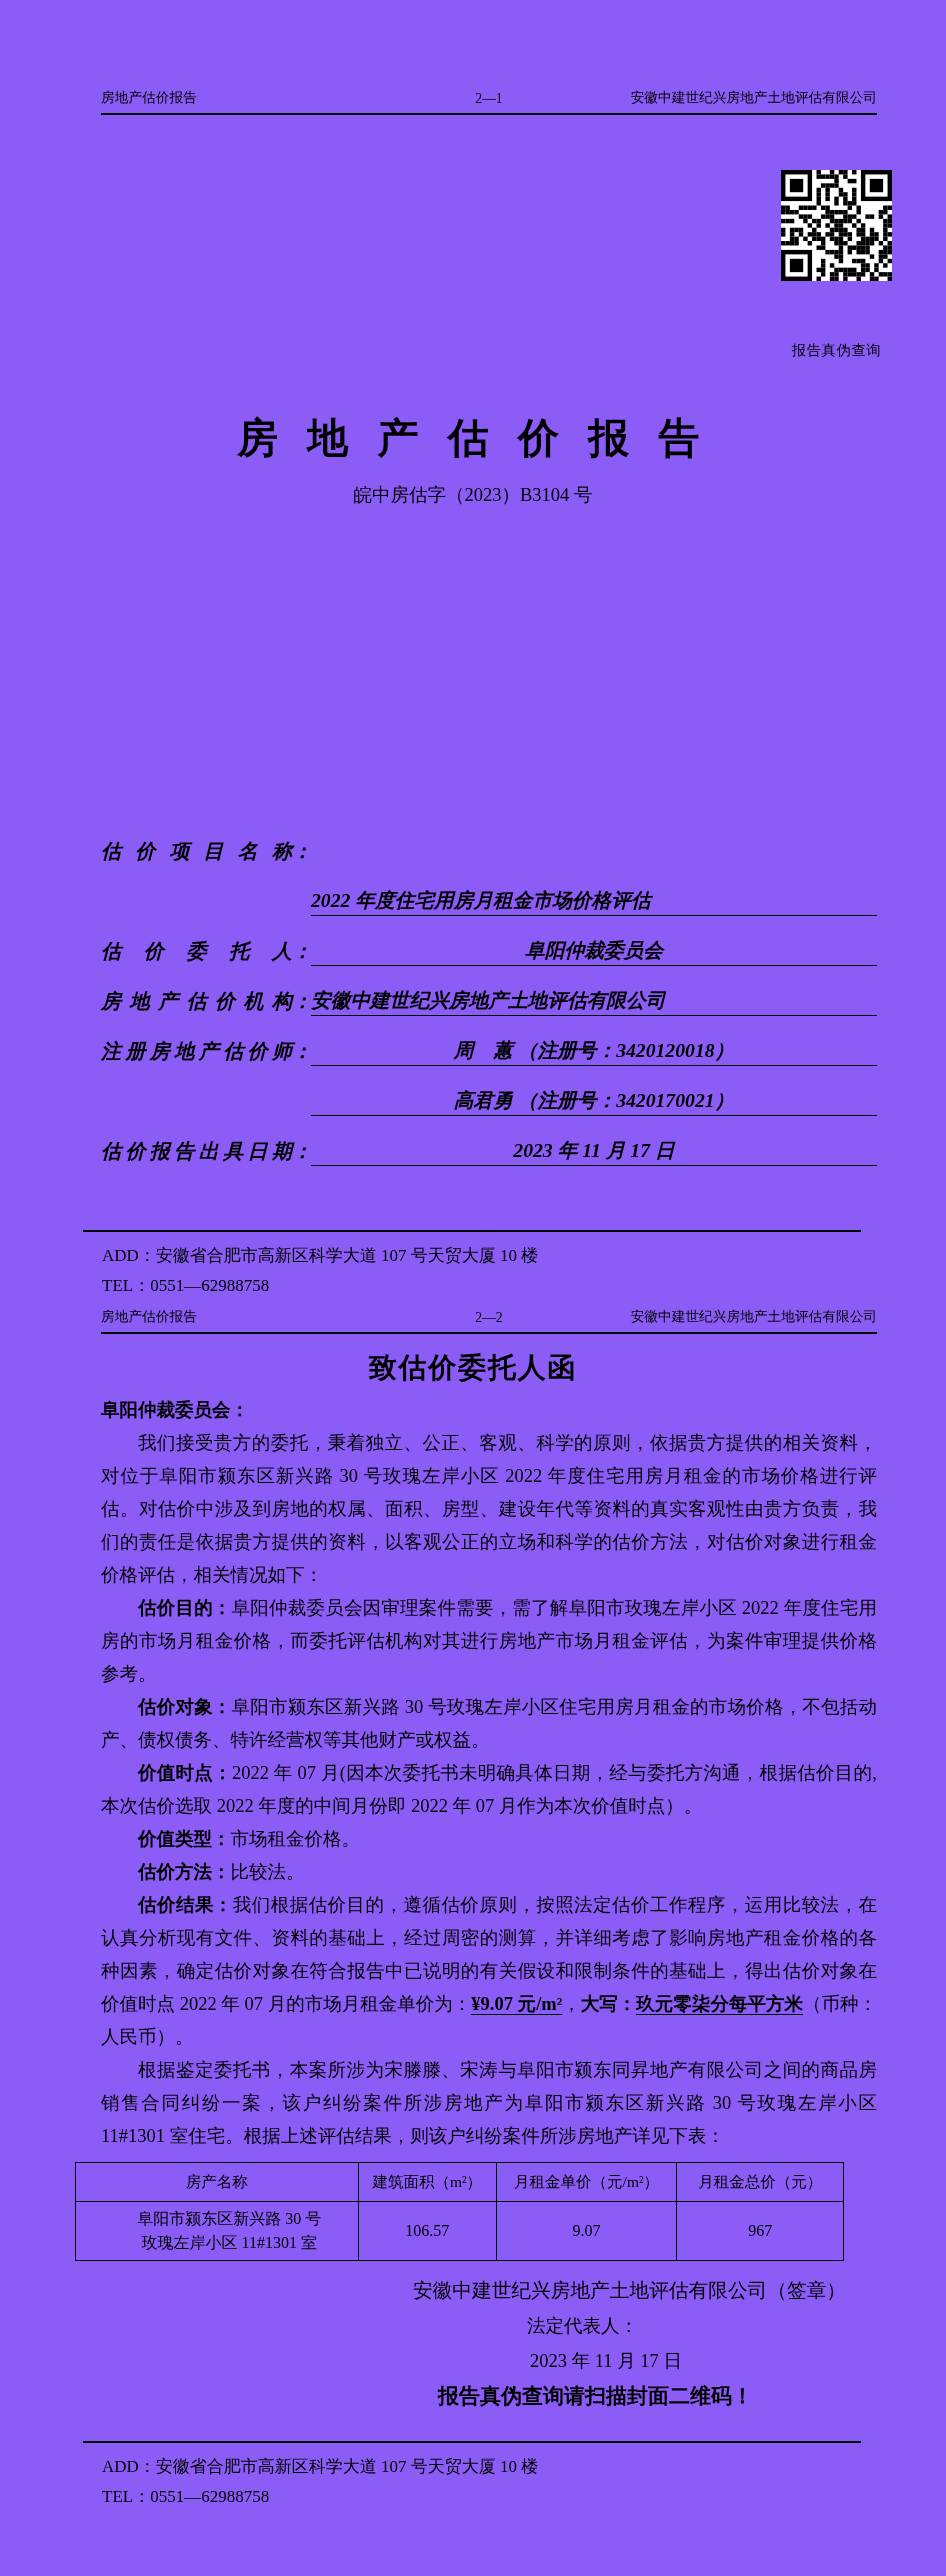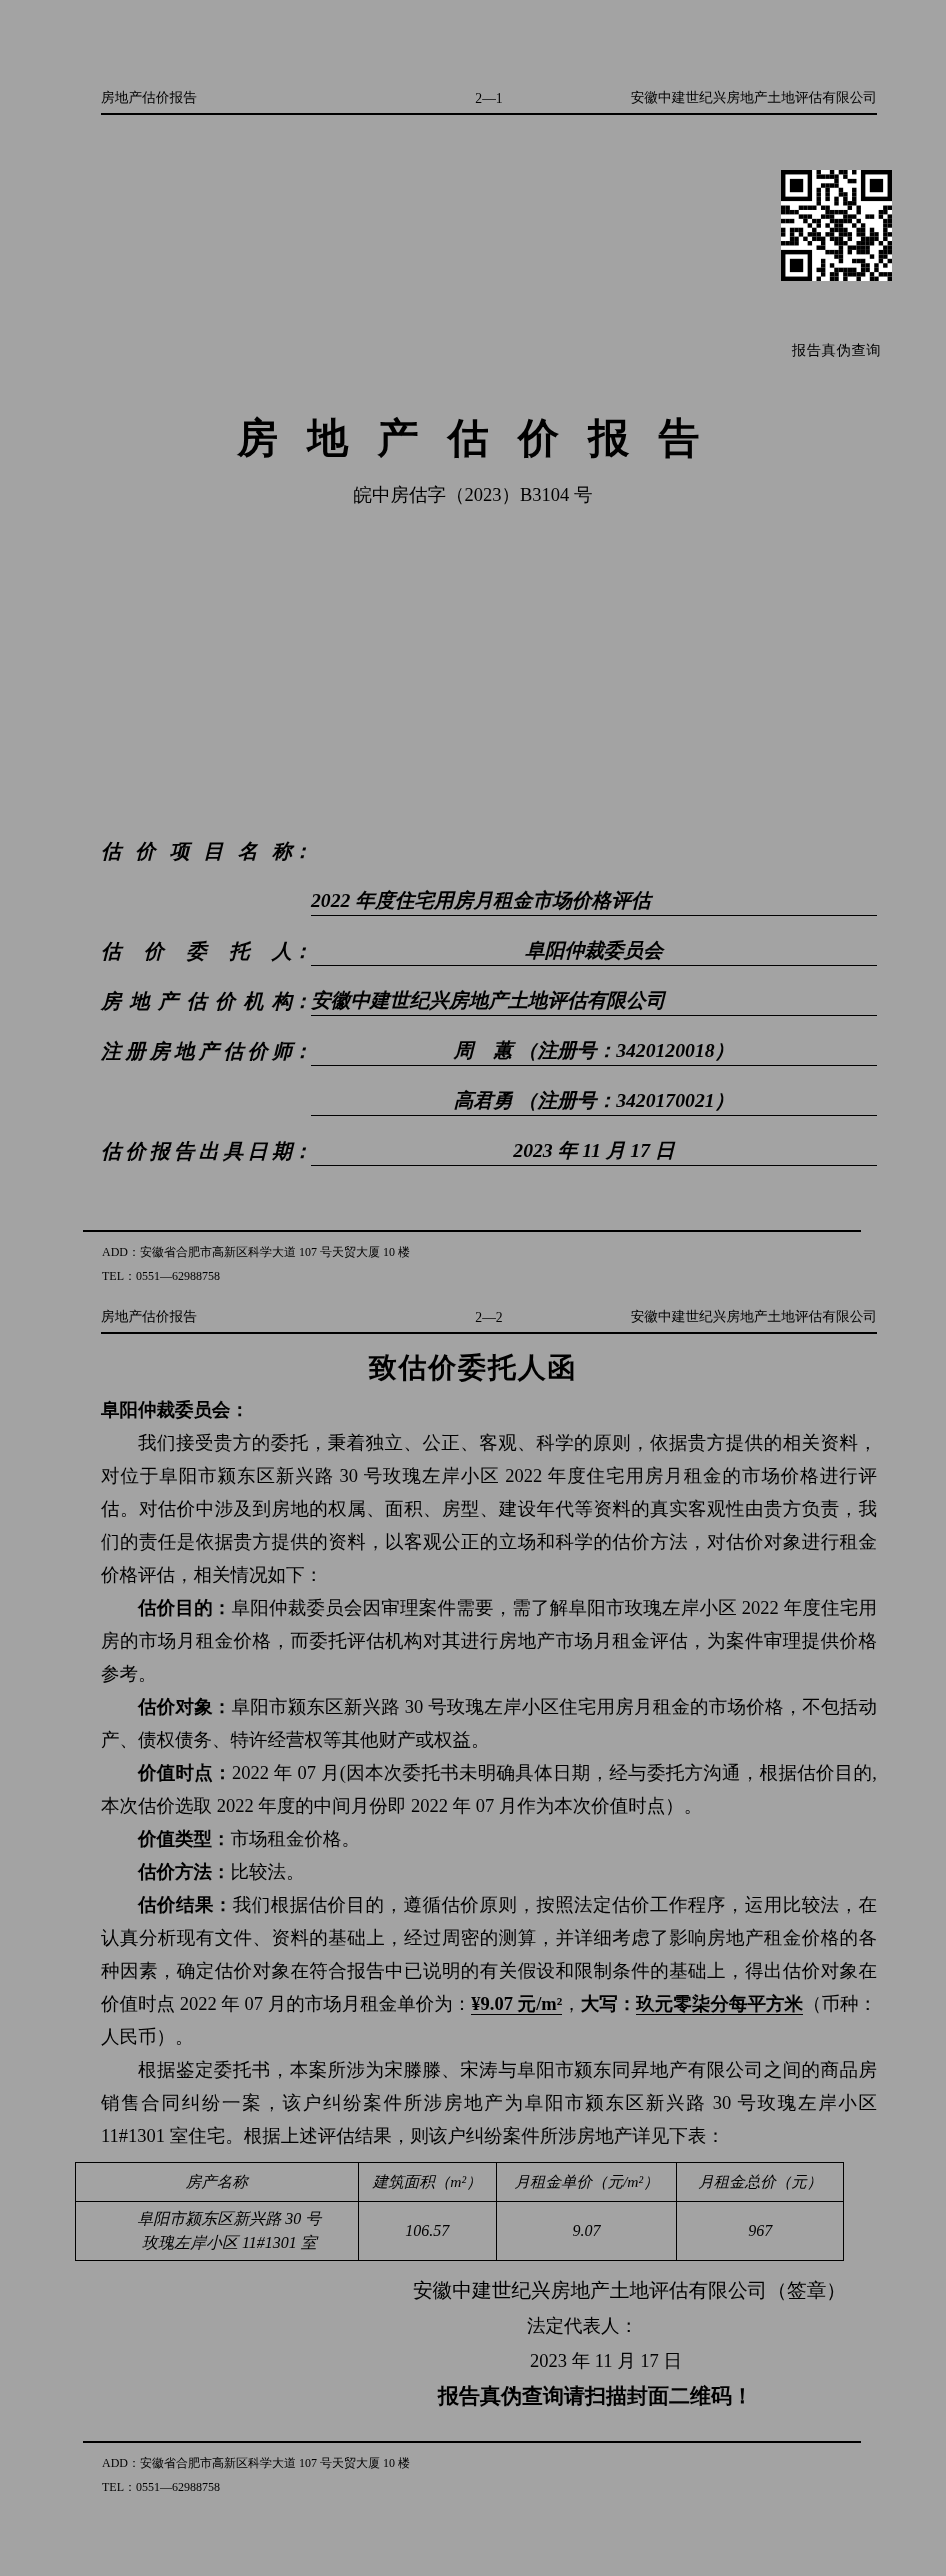--- a/index.html
+++ b/index.html
@@ -1,29 +1,29 @@
 <!DOCTYPE html>
 <html style="font-size:9.5px"><head>
 <meta charset="utf-8">
 <style>
   * { margin:0; padding:0; box-sizing:border-box; }
   html,body { background:#ffffff; }
   body { font-family:"Liberation Serif","DejaVu Serif",serif; color:#000; }
-  .canvas { position:relative; width:946px; height:2576px; background:#a3a3a3; margin:0 auto; overflow:hidden; }
+  .canvas { position:relative; width:946px; height:2576px; background:#8b5cf6; margin:0 auto; overflow:hidden; }
   .page { position:absolute; left:0; right:0; }
   .page1 { top:0; height:1294px; }
   .page2 { top:1294px; height:1282px; }
 
   
   .runhead { margin:89px 69px 0 101px; display:grid; grid-template-columns:1fr auto 1fr;
              align-items:end; font-size:13.7px; padding-bottom:6px; border-bottom:2.4px solid #000; }
   .page2 .runhead { margin-top:13.7px; }
   .runhead .c { text-align:center; }
   .runhead .r { text-align:right; }
-  .runfoot { position:absolute; left:83px; right:85px; border-top:2.4px solid #000; padding-top:12px; font-size:12px; }
+  .runfoot { position:absolute; left:83px; right:85px; border-top:2.4px solid #000; padding-top:12px; font-size:17px; }
   .page1 .runfoot { top:1230px; }
   .page2 .runfoot { top:1147px; }
   .runfoot div { margin-bottom:7.2px; padding-left:19px; }
 
   
   .qr-wrap { margin:55px 48px 0 0; display:flex; flex-direction:column; align-items:center; float:right; width:123px;gap:47px; }
   .qr-box { width:111px; height:111px; }
   .qr-caption { margin-top:13px; font-size:14.3px; letter-spacing:0.6px; }
   .main-title { clear:both; padding-top:51px; text-align:center; font-size:41px; font-weight:bold; letter-spacing:9.5px; }
   .doc-number { margin-top:15.5px; text-align:center; font-size:18.5px; }
@@ -37,21 +37,21 @@
 
   
   .letter-title { margin-top:15.5px; text-align:center; font-size:28px; font-weight:bold; letter-spacing:1.8px; }
   .body-text { margin:7.2px 69px 0 101px; font-size:18.5px; line-height:33px; text-align:justify; }
   .salutation { font-weight:bold; }
   .para { text-indent:37px; }
   .b { font-weight:bold; }
   .bu { font-weight:bold; border-bottom:1.8px solid #000; }
 
   table.result { margin:8.3px 103px 0 75px; width:769px; border-collapse:collapse; table-layout:fixed; }
-  table.result th, table.result td { border:1.2px solid #000; font-weight:normal;font-style:italic; }
+  table.result th, table.result td { border:1.2px solid #000; font-weight:normal; }
   table.result th { font-size:15.5px; padding:9.5px 0 8.3px 0; text-align:center; }
   table.result td { font-size:16px; text-align:center; }
   td.name-cell { font-size:15.5px; text-align:left; padding:4.8px 0 4.8px 25px; line-height:24px; white-space:pre-line; }
   .col1{width:36.8%;} .col2{width:18.0%;} .col3{width:23.5%;} .col4{width:21.7%;}
 
   .sig { margin:15.5px 69px 0 101px; font-size:19.7px; }
   .sig-company { text-align:right; padding-right:31px; }
   .sig-legal { margin-top:9.5px; padding-left:426px; font-size:18.5px; }
   .sig-date { margin-top:9.5px; padding-left:429px; font-size:18.5px; }
   .sig-qrnote { margin-top:9.5px; padding-left:337px; font-size:21px; font-weight:bold; }

